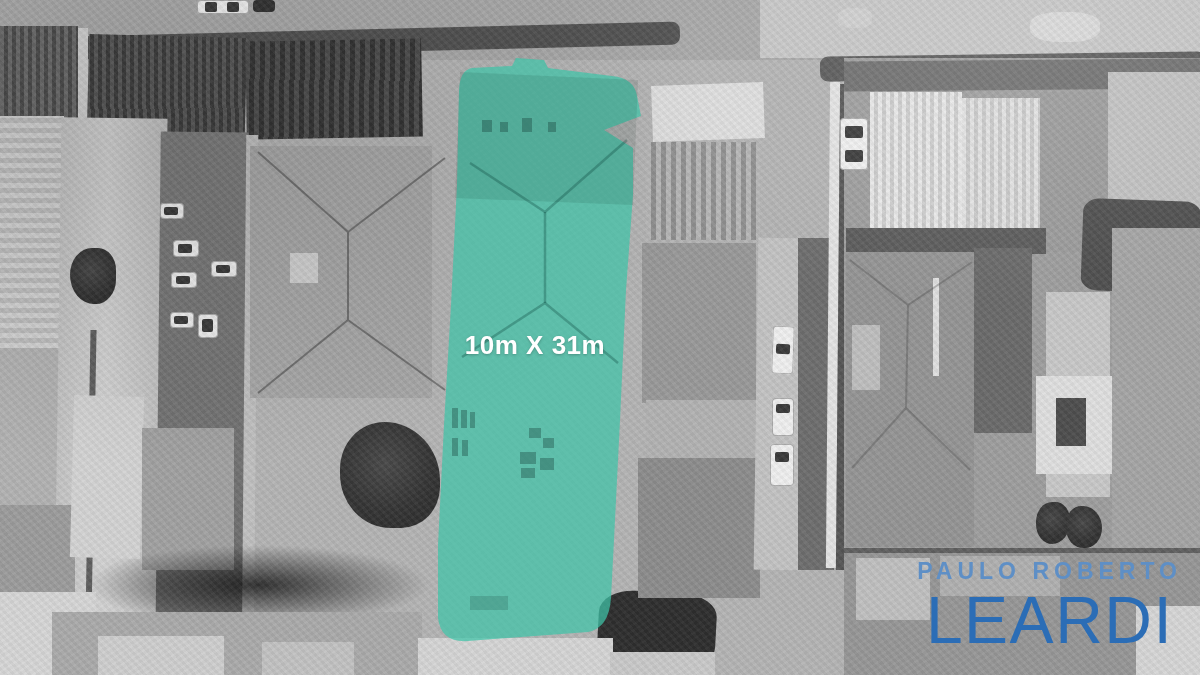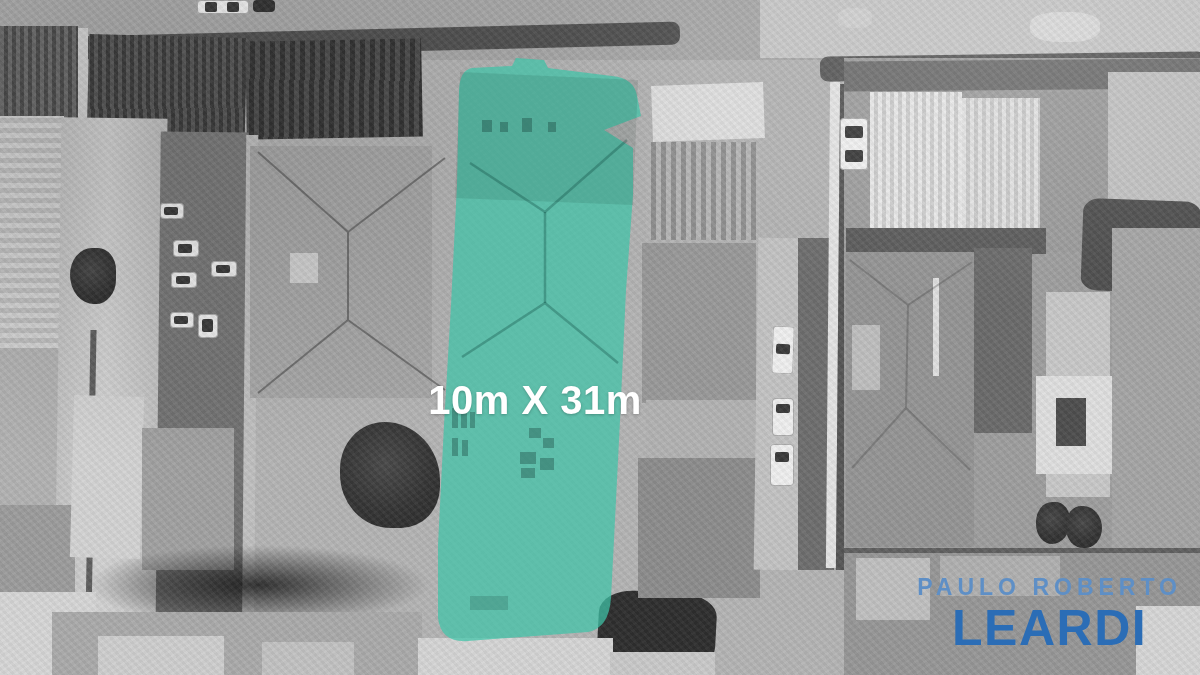--- a/index.html
+++ b/index.html
@@ -23,31 +23,31 @@
     background:
       radial-gradient(900px 520px at 14% 22%, rgba(0,0,0,0.10), transparent 62%),
       radial-gradient(820px 420px at 86% 8%, rgba(255,255,255,0.10), transparent 60%),
       repeating-linear-gradient(47deg, rgba(255,255,255,.030) 0 3px, rgba(0,0,0,.030) 3px 6px),
       repeating-linear-gradient(-33deg, rgba(255,255,255,.022) 0 2px, rgba(0,0,0,.022) 2px 5px);
   }
   .annot{left:0;top:0;width:1200px;height:675px;pointer-events:none;}
   .lot-path{fill:var(--lot_fill, rgba(62,196,168,0.72));}
   .lot-label{
     left:425px;top:330px;width:220px;text-align:center;
-    color:var(--label_text,#ffffff);font-size:40px;font-weight:700;letter-spacing:.5px;
-    text-shadow:0 1px 3px rgba(0,0,0,.25);white-space:nowrap;margin-top:48px;
+    color:var(--label_text,#ffffff);font-size:26px;font-weight:700;letter-spacing:.5px;
+    text-shadow:0 1px 3px rgba(0,0,0,.25);white-space:nowrap;
   }
   .logo{right:18px;bottom:22px;text-align:center;line-height:1;}
   .logo .l1{
     display:block;color:var(--logo_line1,#5e8fc6);
     font-size:23px;font-weight:600;letter-spacing:5px;margin-bottom:4px;white-space:nowrap;
   }
   .logo .l2{
     display:block;color:var(--logo_line2,#2b6db6);
-    font-size:50px;font-weight:700;letter-spacing:1.5px;white-space:nowrap;
+    font-size:66px;font-weight:400;letter-spacing:1.5px;white-space:nowrap;
   }
 </style>
 </head>
 <body>
 
 <div class="stage">
 
   <div class="abs" style="left:0;top:0;width:1200px;height:60px;background:#a8a8a8;"></div>
   <div class="abs" style="left:760px;top:0;width:440px;height:58px;background:#c7c7c7;"></div>
   <div class="abs" style="left:1030px;top:12px;width:70px;height:30px;background:#d9d9d9;border-radius:40%;"></div>

